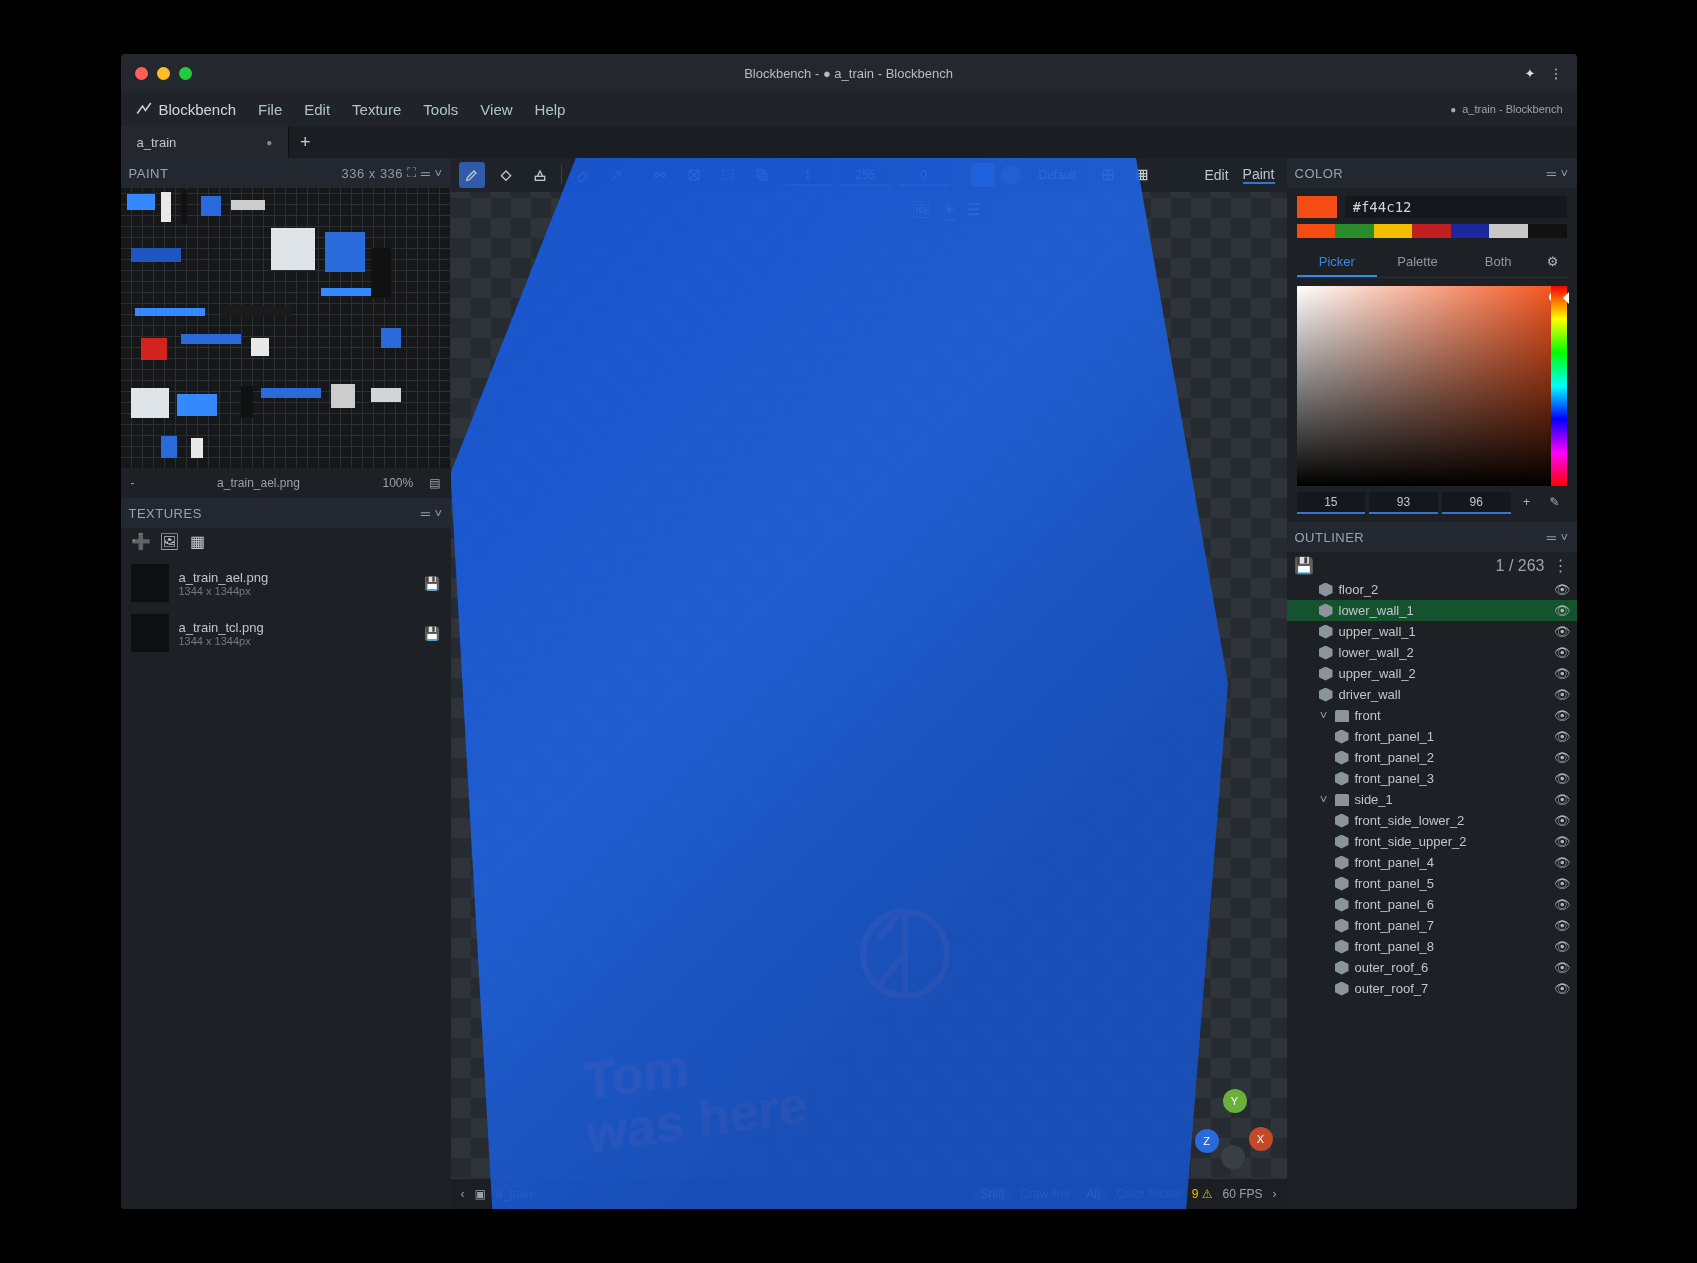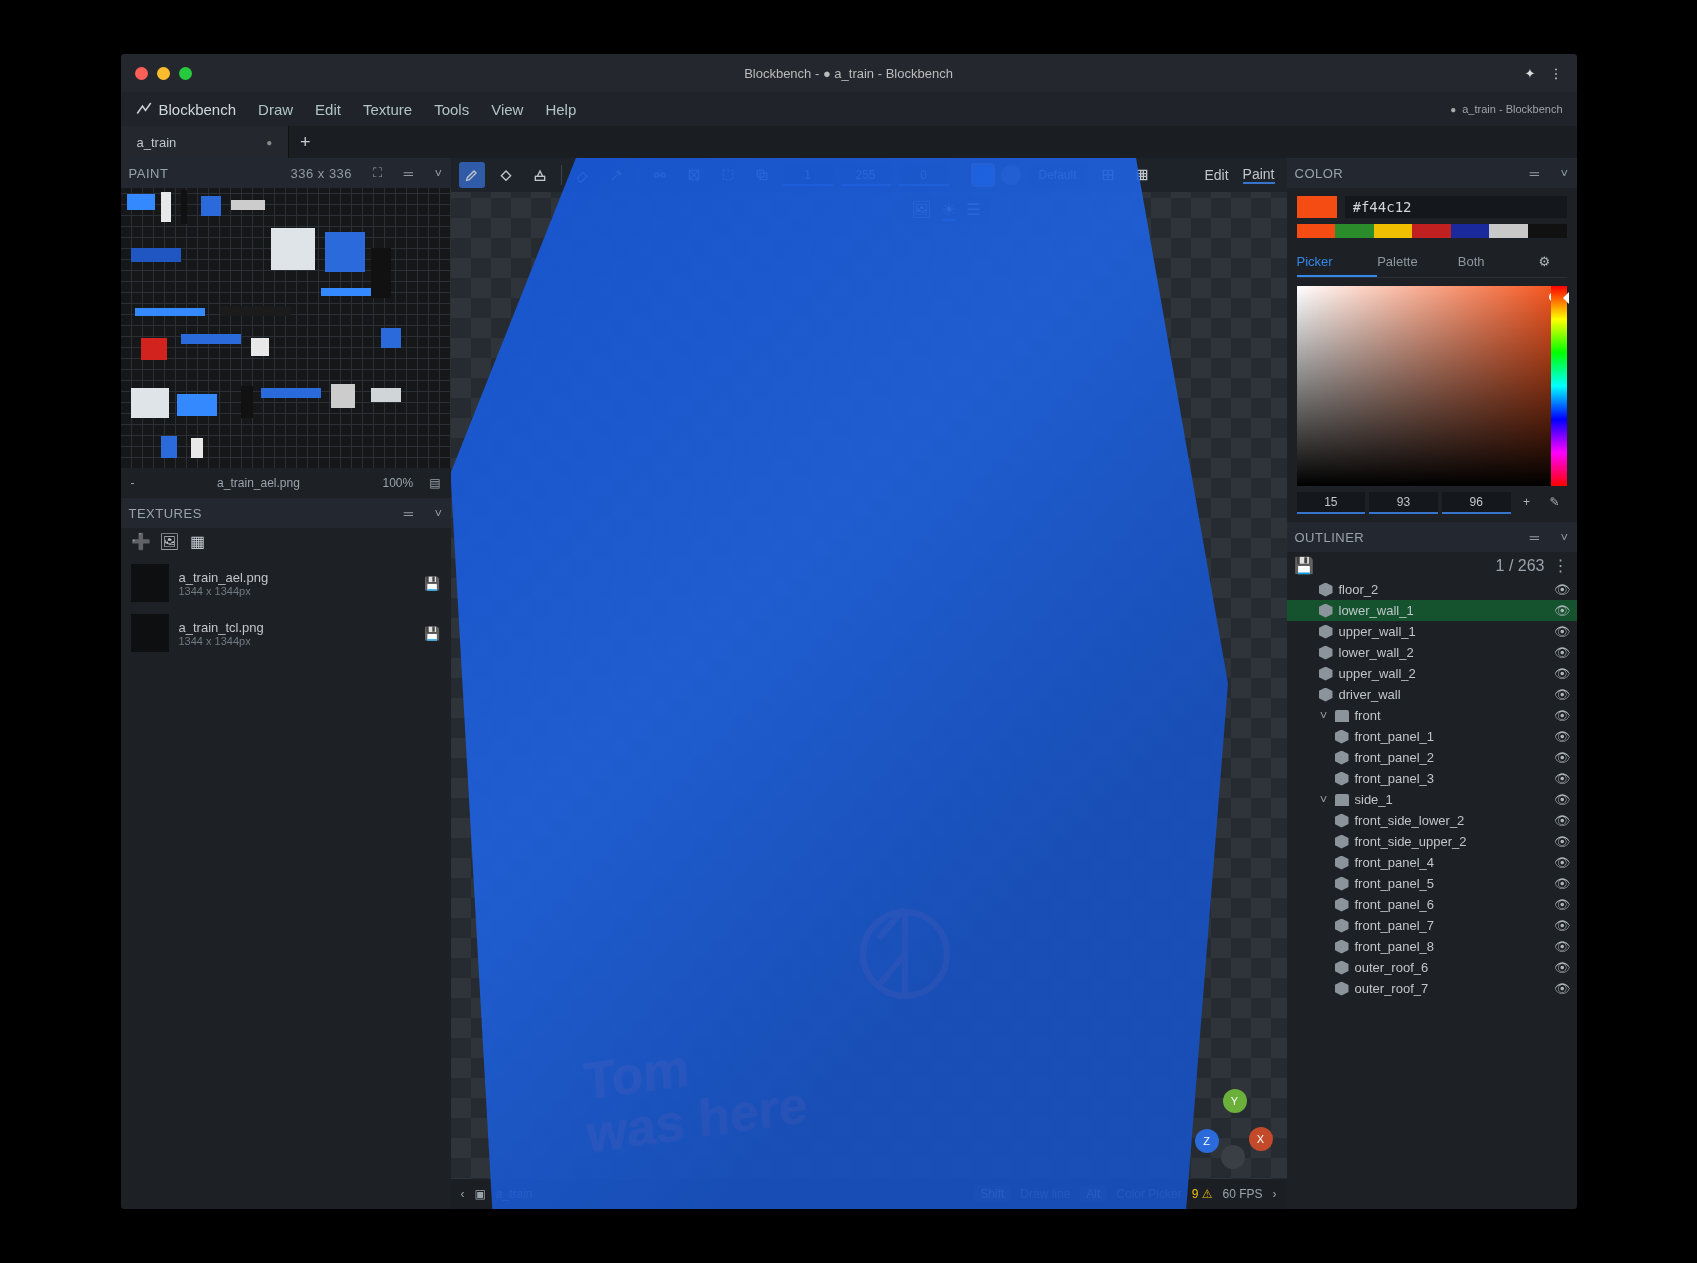--- a/index.html
+++ b/index.html
@@ -19,21 +19,21 @@
 .menubar span { cursor:default; }
 .menubar .modified-badge { margin-left:auto; color:#9da3a8; font-size:11px; display:flex; align-items:center; gap:6px; }
 .menubar .modified-badge::before { content:"●"; font-size:10px; color:#aaa; }
 .tabrow { height:32px; background:#1a1d21; display:flex; align-items:stretch; }
 .tabrow .tab { display:flex; align-items:center; padding:0 16px; background:#24282e; font-size:13px; color:#c0c6cb; gap:90px; border-right:1px solid #111; }
 .tabrow .tab::after { content:"●"; color:#888; font-size:10px; }
 .tabrow .plus { width:32px; display:flex; align-items:center; justify-content:center; color:#ccc; font-size:18px; }
 .main { flex:1; display:flex; overflow:hidden; }
 .leftpanel { width:330px; background:#1d2126; display:flex; flex-direction:column; }
 .panel-head { height:30px; background:#232830; display:flex; align-items:center; padding:0 8px; color:#9aa3aa; font-size:13px; letter-spacing:0.5px; gap:6px; }
-.panel-head .right { margin-left:auto; display:flex; align-items:center; gap:21px; color:#909aa0; }
+.panel-head .right { margin-left:auto; display:flex; align-items:center; gap:4px; color:#909aa0; }
 .uv-view { height:280px; background:#181b1e; position:relative; overflow:hidden; }
 .uv-grid { position:absolute; inset:0; background:
   repeating-linear-gradient(0deg,transparent 0 10px,#2a2f35 10px 11px),
   repeating-linear-gradient(90deg,transparent 0 10px,#2a2f35 10px 11px),
   #151719; }
 .uv-rect { position:absolute; }
 .uv-bottom { height:30px; background:#1d2126; display:flex; align-items:center; padding:0 10px; font-size:12px; color:#9aa3aa; gap:16px; }
 .uv-bottom .grow { flex:1; text-align:center; }
 .textures-body { flex:1; background:#1d2126; padding:4px 0; overflow:auto; }
 .tex-toolbar { display:flex; gap:10px; padding:4px 12px; color:#c0c6cb; }
@@ -65,21 +65,21 @@
 .axis-gizmo { position:absolute; right:12px; bottom:40px; width:80px; height:80px; }
 .axis-gizmo .ball{position:absolute;width:24px;height:24px;border-radius:50%;display:flex;align-items:center;justify-content:center;font-size:11px;color:#fff;}
 .rightpanel { width:290px; background:#1d2126; display:flex; flex-direction:column; overflow:hidden; }
 .color-body { padding:8px 10px; }
 .hex-row { display:flex; gap:8px; }
 .hex-swatch { width:40px; height:22px; background:#f44c12; }
 .hex-input { flex:1; background:#14171b; color:#d0d6da; padding:3px 8px; font-family: monospace; font-size:14px; border:none; }
 .swatch-strip { display:flex; height:14px; margin-top:6px; }
 .swatch-strip div { flex:1; }
 .color-tabs { display:flex; margin-top:10px; border-bottom:1px solid #2a3036; font-size:13px; }
-.color-tabs div { flex:1; padding:6px 0; color:#8e989f; }
+.color-tabs div { flex:1; text-align:center; padding:6px 0; color:#8e989f; }
 .color-tabs div.active { color:#3488e8; border-bottom:2px solid #3488e8; }
 .color-tabs .gear { flex:0 0 28px; color:#aeb5ba; }
 .sv-box { height:200px; margin-top:8px; background:linear-gradient(to top, #000, transparent), linear-gradient(to right, #fff, #f44c12); position:relative; }
 .sv-box .cursor { position:absolute; right:8px; top:6px; width:10px; height:10px; border:2px solid #fff; border-radius:50%; }
 .hue-bar { position:absolute; right:0; top:0; bottom:0; width:16px; background:linear-gradient(to bottom,#f00,#ff0,#0f0,#0ff,#00f,#f0f,#f00); }
 .hue-bar .arrow{position:absolute;top:6px;right:-2px;border:6px solid transparent;border-right-color:#fff;}
 .hsl-row { display:flex; gap:4px; margin-top:6px; }
 .hsl-row div { flex:1; background:#14171b; color:#c0c6cb; text-align:center; font-size:12px; padding:3px 0; border-bottom:2px solid #3774cc;}
 .hsl-row .iconbtn { flex:0 0 24px; background:transparent; border:none; color:#aeb5ba; }
 .outliner-body { flex:1; overflow:auto; font-size:13px; color:#c0c6cb; }
@@ -117,21 +117,21 @@
     </div>
   </div>
 
   <div class="menubar">
     <div class="logo">
       <svg viewBox="0 0 24 24">
           <path d="M3 18 L10 8 L14 14 L21 4" stroke="#ccd3d6" stroke-width="2" fill="none"></path>
         </svg>
       <span>Blockbench</span>
     </div>
-    <span>Draw</span>
+    <span>File</span>
     <span>Edit</span>
     <span>Texture</span>
     <span>Tools</span>
     <span>View</span>
     <span>Help</span>
     <div class="modified-badge">a_train - Blockbench</div>
   </div>
 
   <div class="tabrow">
     <div class="tab">

